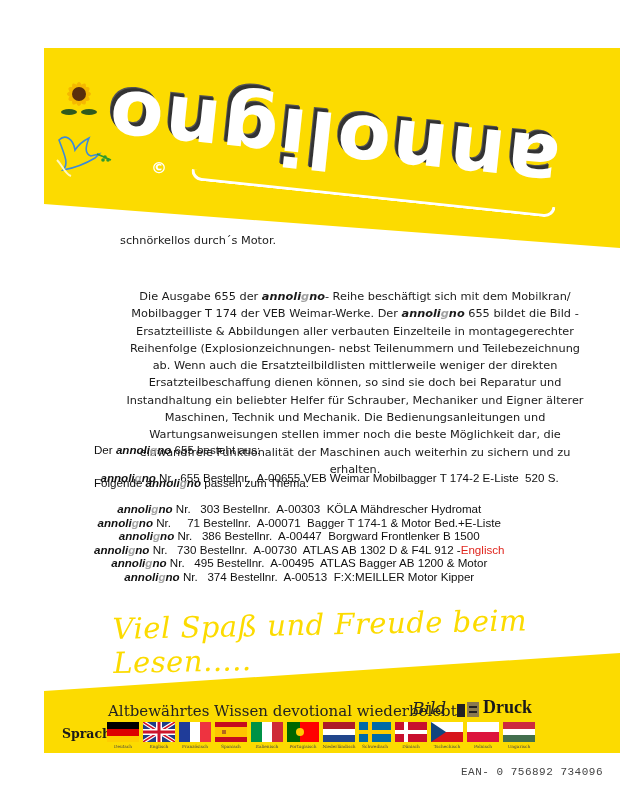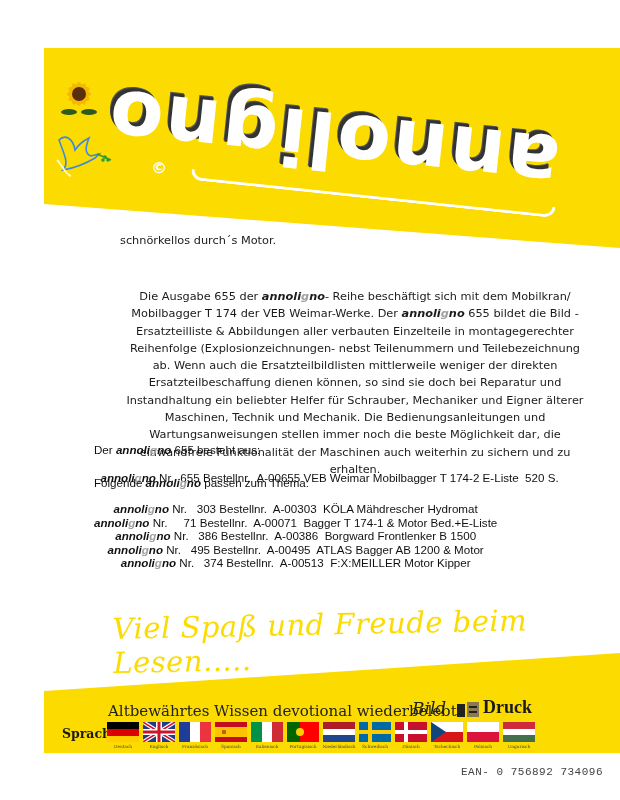--- a/index.html
+++ b/index.html
@@ -106,21 +106,22 @@
   <span class="brand"><span>annoli</span><span class="g">g</span><span>no</span></span><span> Nr.  655 Bestellnr.  A-00655 VEB Weimar Mobilbagger T 174-2 E-Liste  520 S.</span>
 </div>
 
 <div id="fits-title" class="abs arial">
   <span>Folgende </span><span class="brand"><span>annoli</span><span class="g">g</span><span>no</span></span><span> passen zum Thema:</span>
 </div>
 
 <div id="list" class="abs arial">
   <div class="row"><span class="brand"><span>annoli</span><span class="g">g</span><span>no</span></span><span> Nr.   303 Bestellnr.  A-00303  KÖLA Mähdrescher Hydromat</span><span class="red"></span></div>
   <div class="row"><span class="brand"><span>annoli</span><span class="g">g</span><span>no</span></span><span> Nr.     71 Bestellnr.  A-00071  Bagger T 174-1 &amp; Motor Bed.+E-Liste</span><span class="red"></span></div>
-  <div class="row"><span class="brand"><span>annoli</span><span class="g">g</span><span>no</span></span><span> Nr.   386 Bestellnr.  A-00386  Borgward Frontlenker B 1500</span><span class="red"></span></div>
+  <div class="row"><span class="brand"><span>annoli</span><span class="g">g</span><span>no</span></span><span> Nr.   386 Bestellnr.  A-00447  Borgward Frontlenker B 1500</span><span class="red"></span></div>
+  <div class="row"><span class="brand"><span>annoli</span><span class="g">g</span><span>no</span></span><span> Nr.   730 Bestellnr.  A-00730  ATLAS AB 1302 D &amp; F4L 912 -</span><span class="red">Englisch</span></div>
   <div class="row"><span class="brand"><span>annoli</span><span class="g">g</span><span>no</span></span><span> Nr.   495 Bestellnr.  A-00495  ATLAS Bagger AB 1200 &amp; Motor</span><span class="red"></span></div>
   <div class="row"><span class="brand"><span>annoli</span><span class="g">g</span><span>no</span></span><span> Nr.   374 Bestellnr.  A-00513  F:X:MEILLER Motor Kipper</span><span class="red"></span></div>
 </div>
 
 <div id="slogan" class="abs">Viel Spaß und Freude beim Lesen.....</div>
 
 <div id="bottom-banner" class="abs"></div>
 <div id="tagline" class="abs">Altbewährtes Wissen devotional wiederbelebt.....</div>
 <div id="anno" class="abs">Bild</div>
 <svg id="anno-icon" class="abs" viewBox="0 0 24 15">

